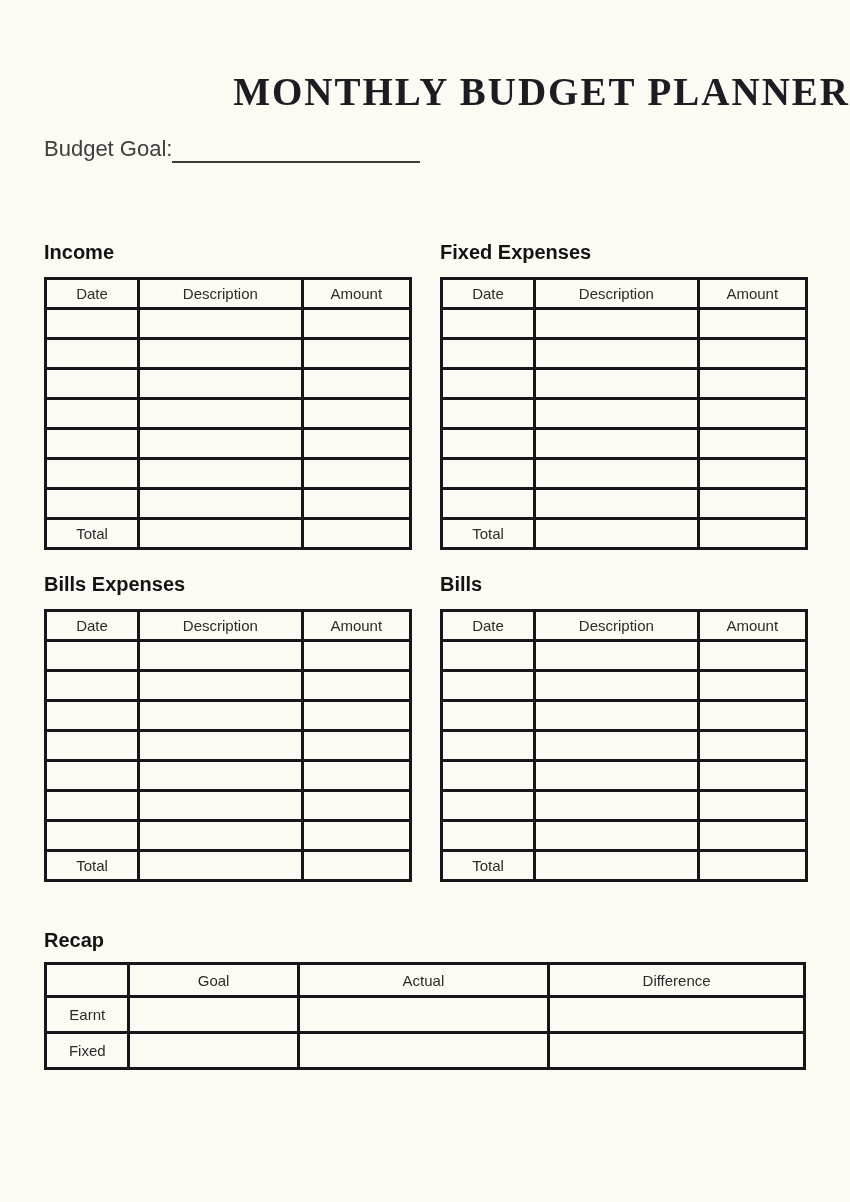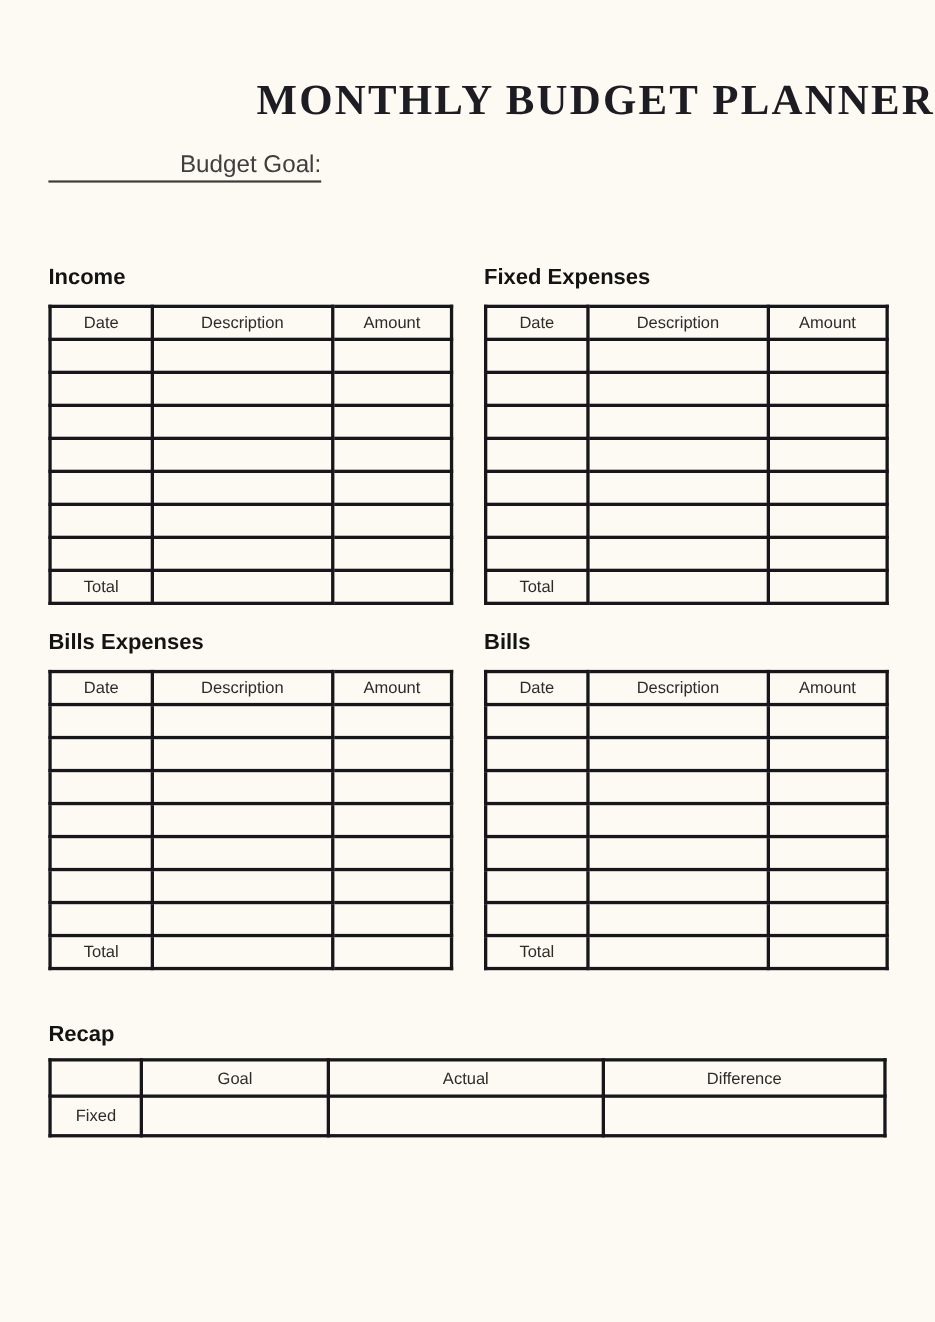--- a/index.html
+++ b/index.html
@@ -23,21 +23,21 @@
 
   .title{
     position:absolute;top:68px;left:0;width:100%;
     margin:0;text-align:right;
     font-family:"Liberation Serif", serif;
     font-weight:700;font-size:39px;line-height:1.25;
     letter-spacing:2px;color:var(--title);
   }
 
   .fields{position:absolute;top:134px;left:0;width:100%;height:42px;}
-  .field{position:absolute;top:0;display:flex;align-items:flex-end;flex-direction:column;}
+  .field{position:absolute;top:0;display:flex;align-items:flex-end;}
   .field-goal{left:44px;}
   .field-month{left:488px;}
   .field-label{font-size:22px;line-height:30px;color:var(--label);}
   .field-line{
     display:inline-block;height:0;
     border-bottom:2px solid var(--underline);
     margin-bottom:1px;
   }
   .field-goal .field-line{width:248px;}
   .field-month .field-line{width:260px;}
@@ -335,20 +335,26 @@
           <col class="col-diff">
       </colgroup>
       <tbody id="recap-body">
           <tr>
             <th></th>
             <th>Goal</th>
             <th>Actual</th>
             <th>Difference</th>
           </tr>
           <tr>
+            <td>Earnt</td>
+            <td></td>
+            <td></td>
+            <td></td>
+          </tr>
+          <tr>
             <td>Fixed</td>
             <td></td>
             <td></td>
             <td></td>
           </tr>
         </tbody>
     </table>
   </div>
 
 </div>

